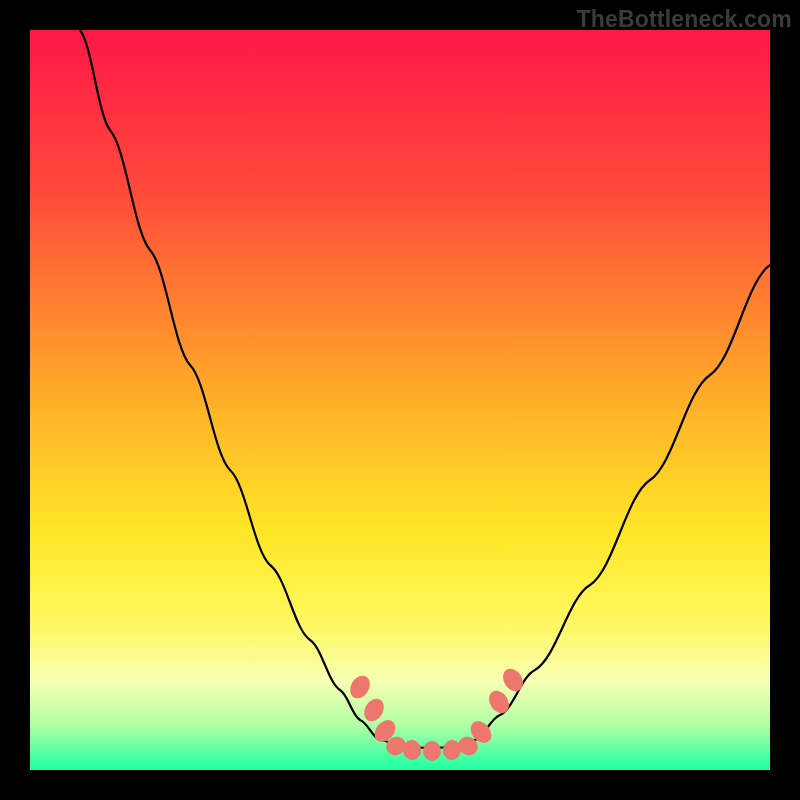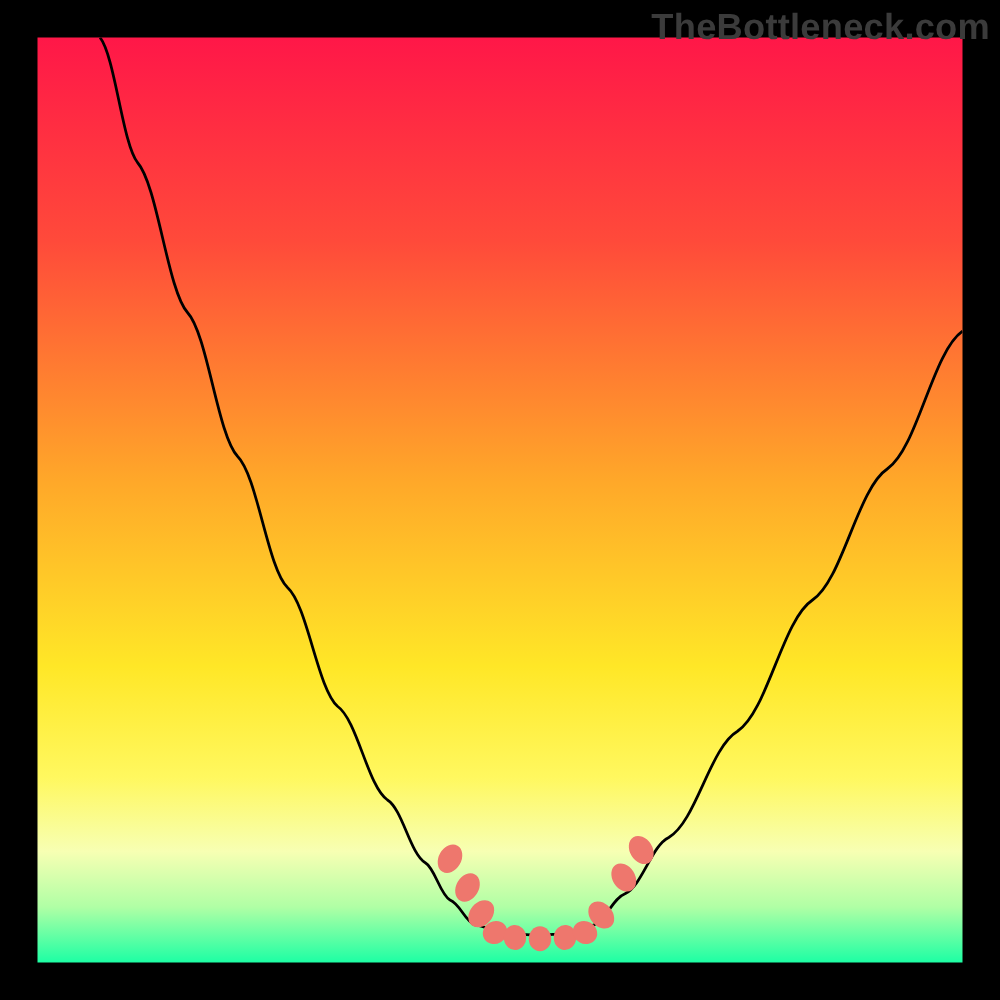--- a/index.html
+++ b/index.html
@@ -34,21 +34,21 @@
     #f7ffb3 88%,
     #b0ffa5 94%,
     #1dffa4 100%
   );
 }
 .watermark {
   position: absolute;
   top: 6px;
   right: 8px;
   color: #3b3b3b;
-  font-size: 29px;
+  font-size: 23px;
   font-weight: bold;
   letter-spacing: 0.2px;
   user-select: none;
 }
 svg {
   position: absolute;
   left: 0;
   top: 0;
 }
 .curve-line {

